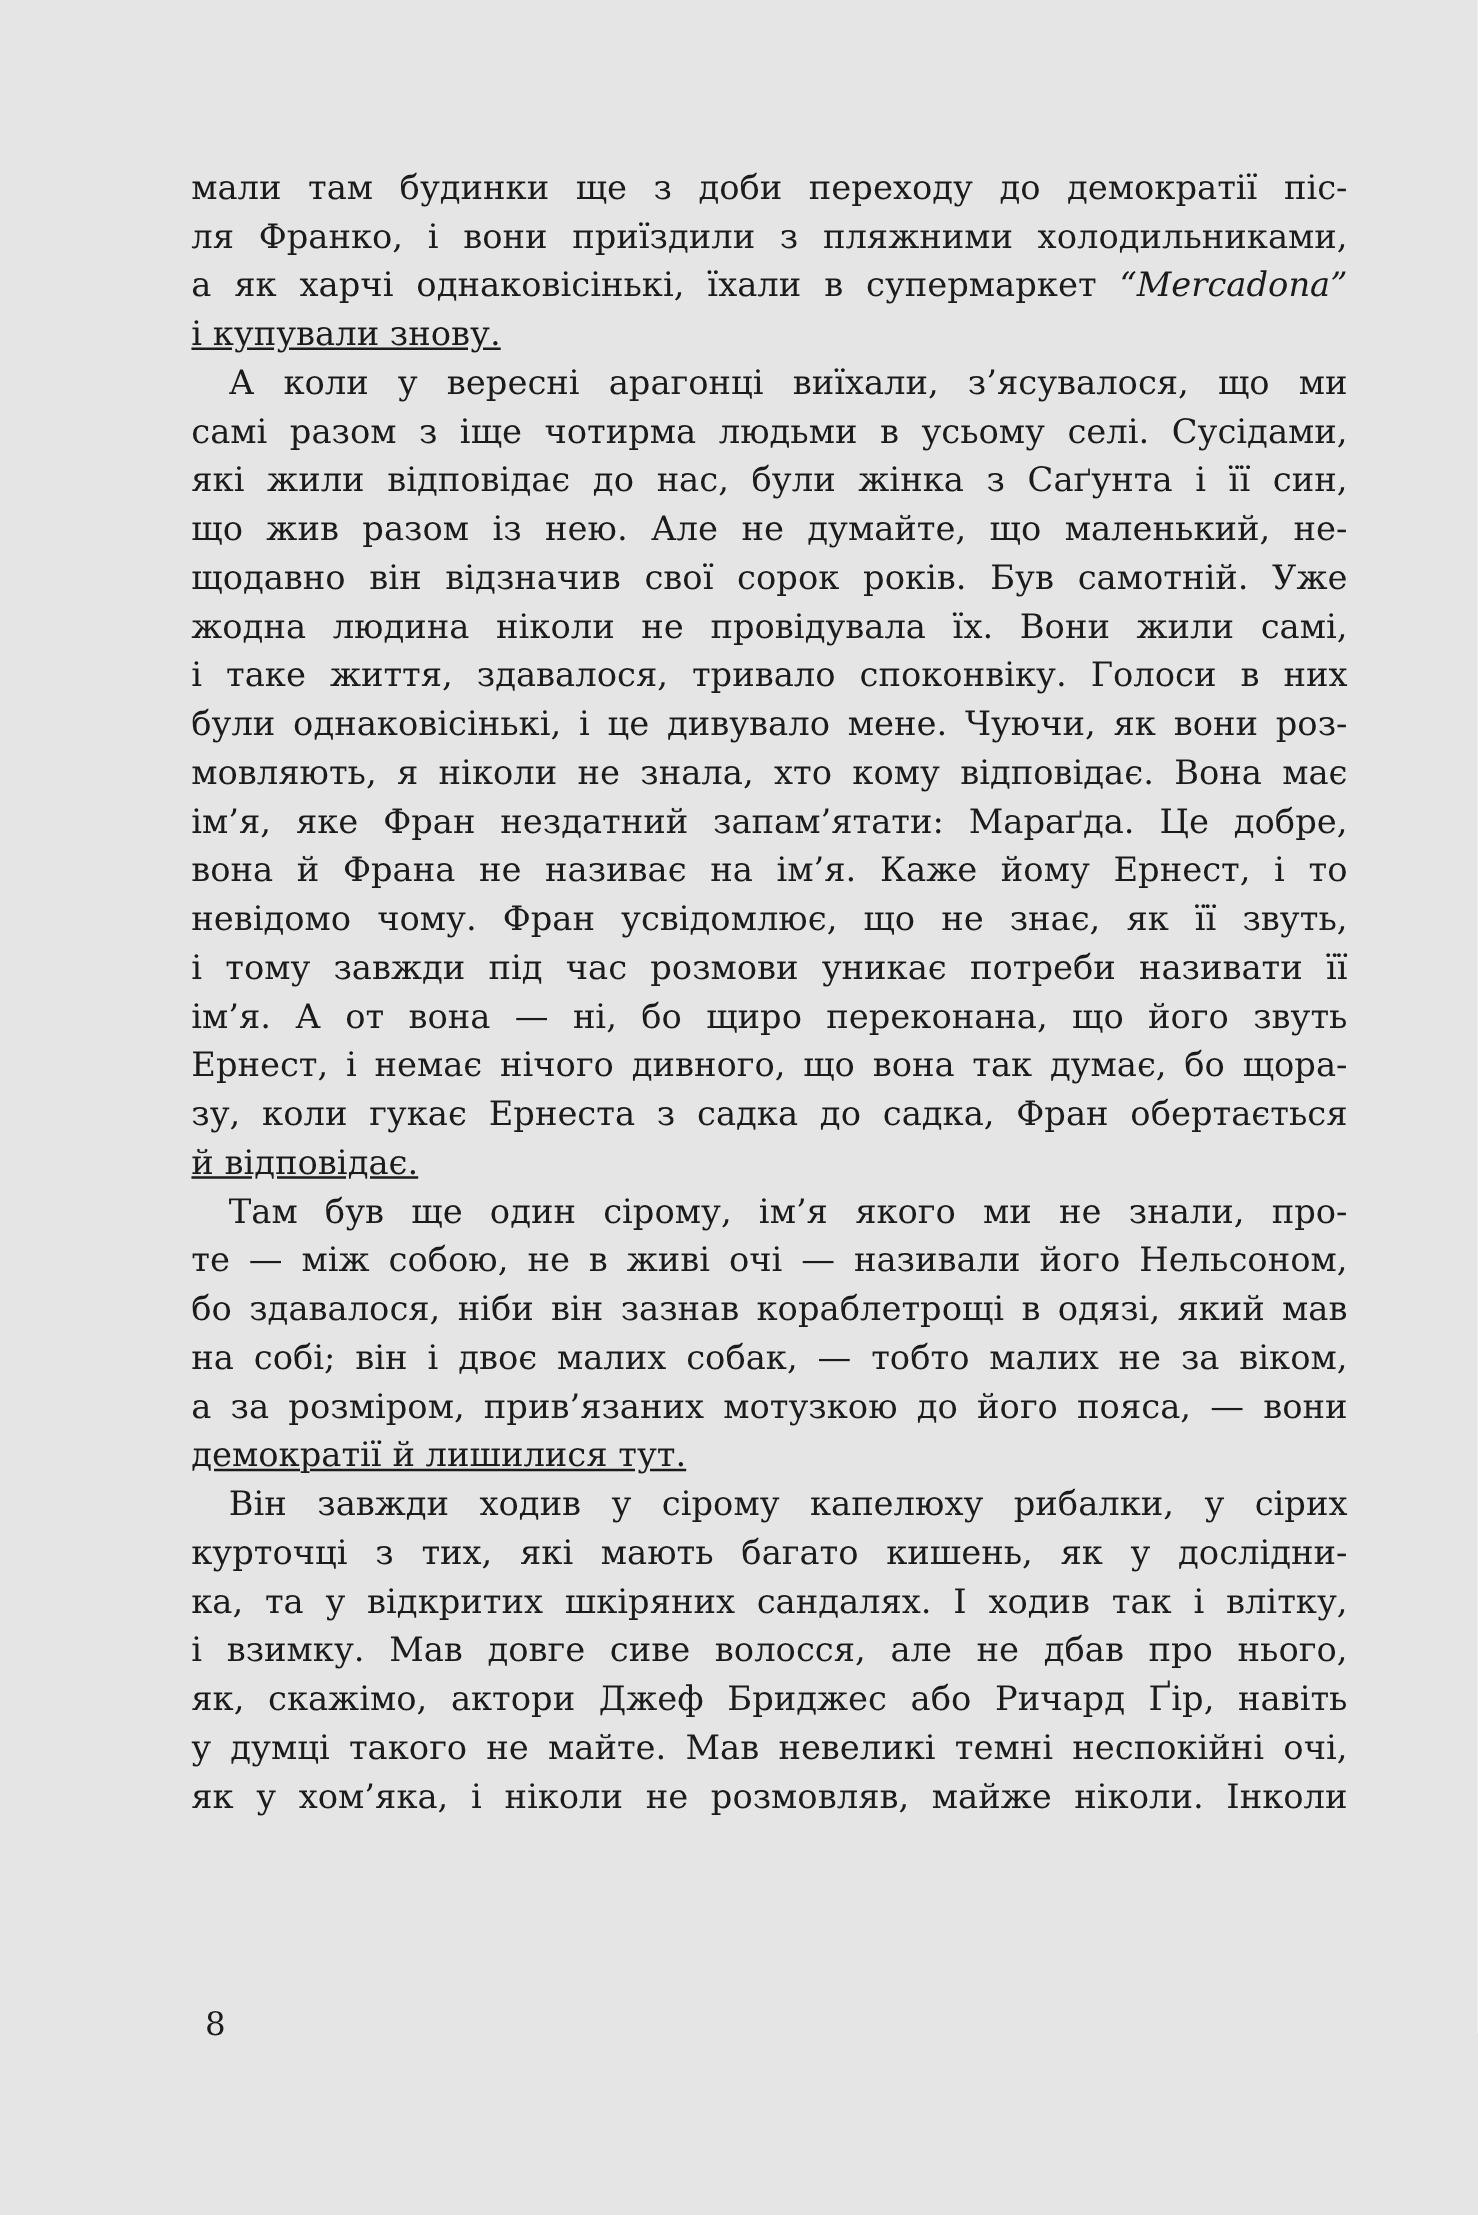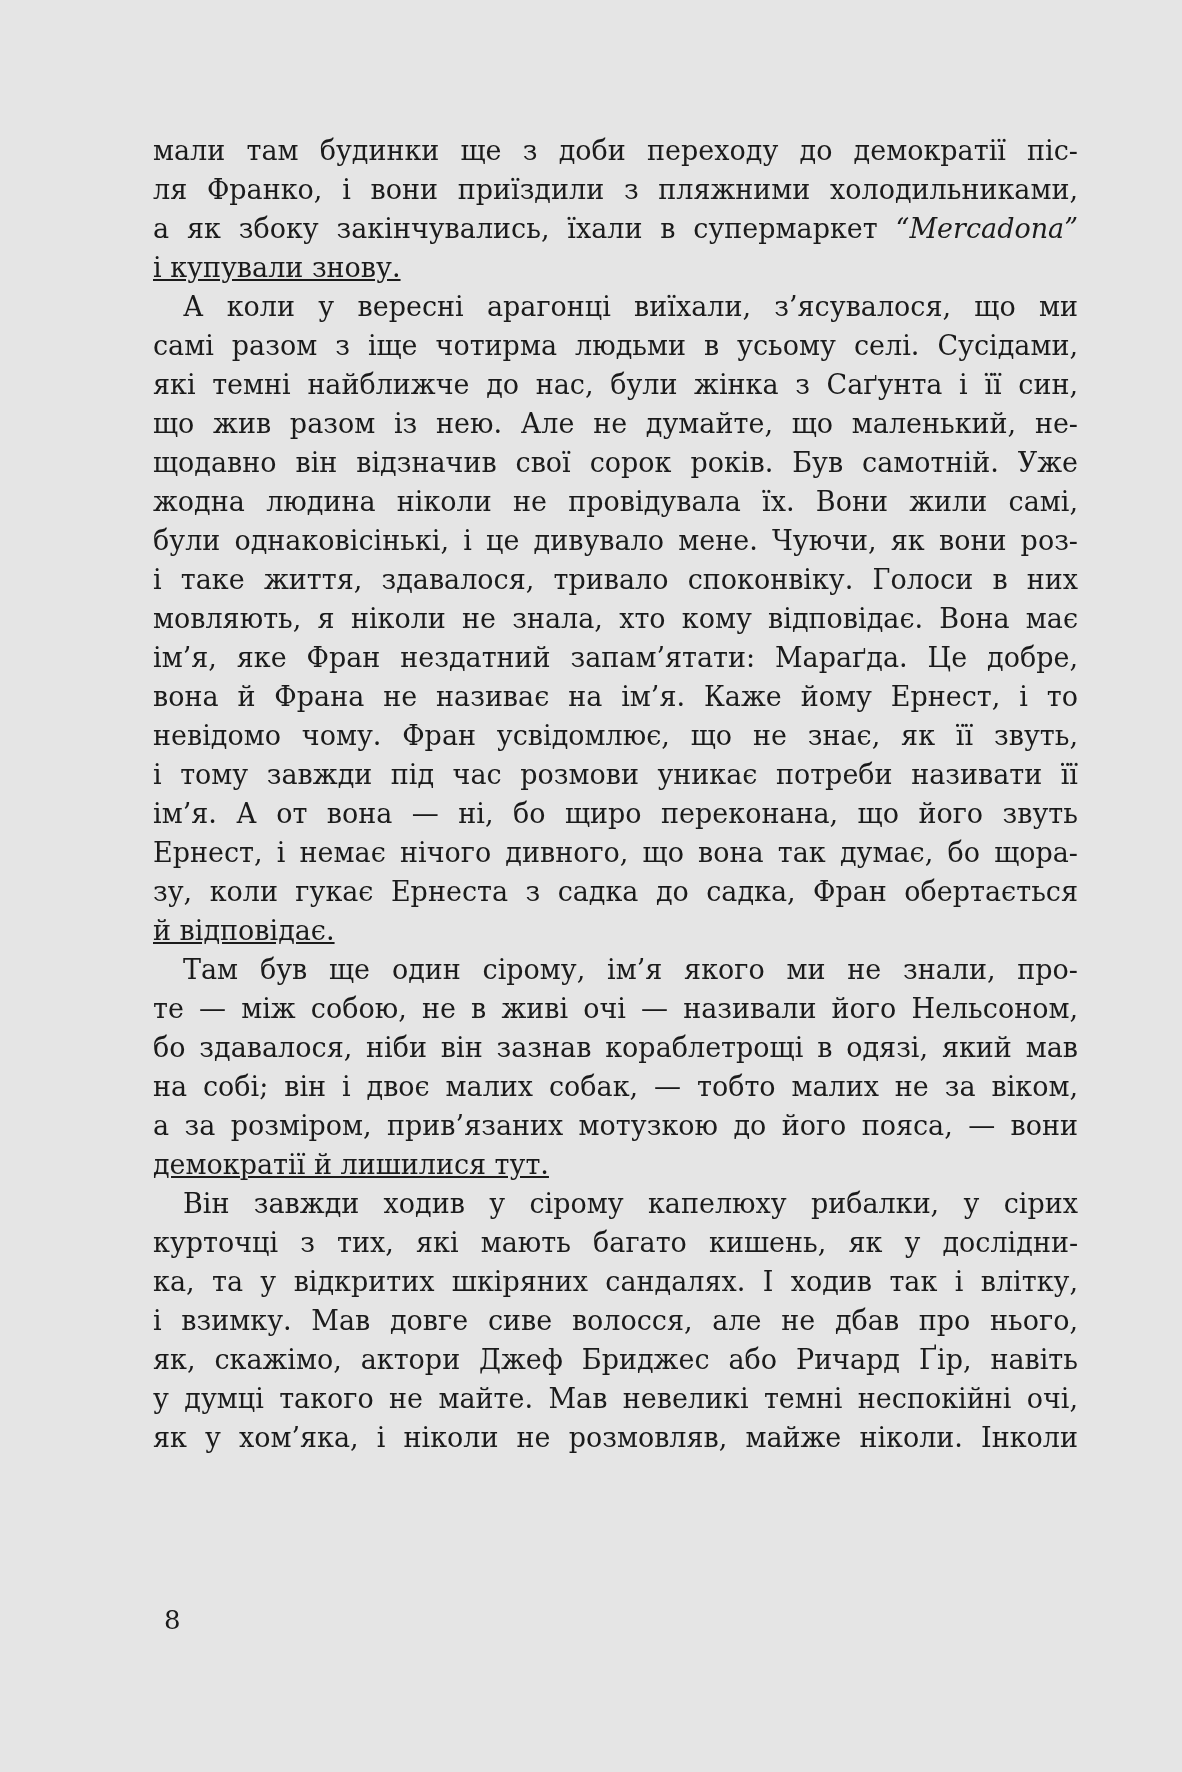--- a/index.html
+++ b/index.html
@@ -55,32 +55,32 @@
   }
 </style>
 </head>
 <body>
 
 <div class="page">
   <div class="text-block">
       <div class="paragraph">
         <div class="line">мали там будинки ще з доби переходу до демократії піс-</div>
         <div class="line">ля Франко, і вони приїздили з пляжними холодильниками,</div>
-        <div class="line"><span>а як збоку закінчувались, їхали в супермаркет </span><span class="italic">“Mercadona”</span></div>
+        <div class="line"><span>а як харчі однаковісінькі, їхали в супермаркет </span><span class="italic">“Mercadona”</span></div>
         <div class="line par-end">і купували знову.</div>
       </div>
       <div class="paragraph">
         <div class="line indent">А коли у вересні арагонці виїхали, з’ясувалося, що ми</div>
         <div class="line">самі разом з іще чотирма людьми в усьому селі. Сусідами,</div>
-        <div class="line">які темні найближче до нас, були жінка з Саґунта і її син,</div>
+        <div class="line">які жили відповідає до нас, були жінка з Саґунта і її син,</div>
         <div class="line">що жив разом із нею. Але не думайте, що маленький, не-</div>
         <div class="line">щодавно він відзначив свої сорок років. Був самотній. Уже</div>
         <div class="line">жодна людина ніколи не провідувала їх. Вони жили самі,</div>
+        <div class="line">і таке життя, здавалося, тривало споконвіку. Голоси в них</div>
         <div class="line">були однаковісінькі, і це дивувало мене. Чуючи, як вони роз-</div>
-        <div class="line">і таке життя, здавалося, тривало споконвіку. Голоси в них</div>
         <div class="line">мовляють, я ніколи не знала, хто кому відповідає. Вона має</div>
         <div class="line">ім’я, яке Фран нездатний запам’ятати: Мараґда. Це добре,</div>
         <div class="line">вона й Франа не називає на ім’я. Каже йому Ернест, і то</div>
         <div class="line">невідомо чому. Фран усвідомлює, що не знає, як її звуть,</div>
         <div class="line">і тому завжди під час розмови уникає потреби називати її</div>
         <div class="line">ім’я. А от вона — ні, бо щиро переконана, що його звуть</div>
         <div class="line">Ернест, і немає нічого дивного, що вона так думає, бо щора-</div>
         <div class="line">зу, коли гукає Ернеста з садка до садка, Фран обертається</div>
         <div class="line par-end">й відповідає.</div>
       </div>

